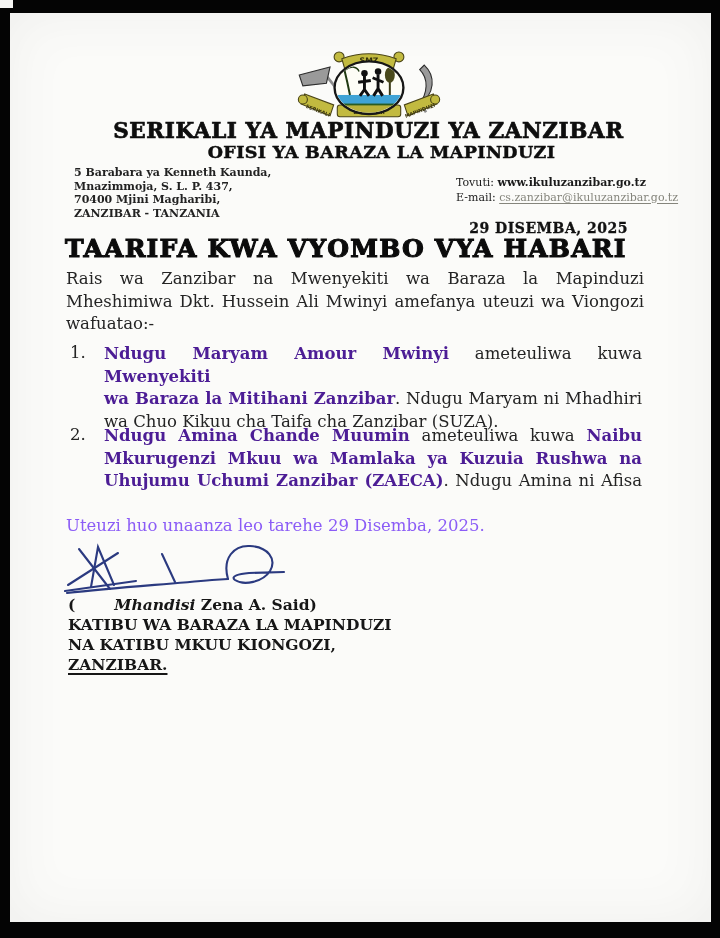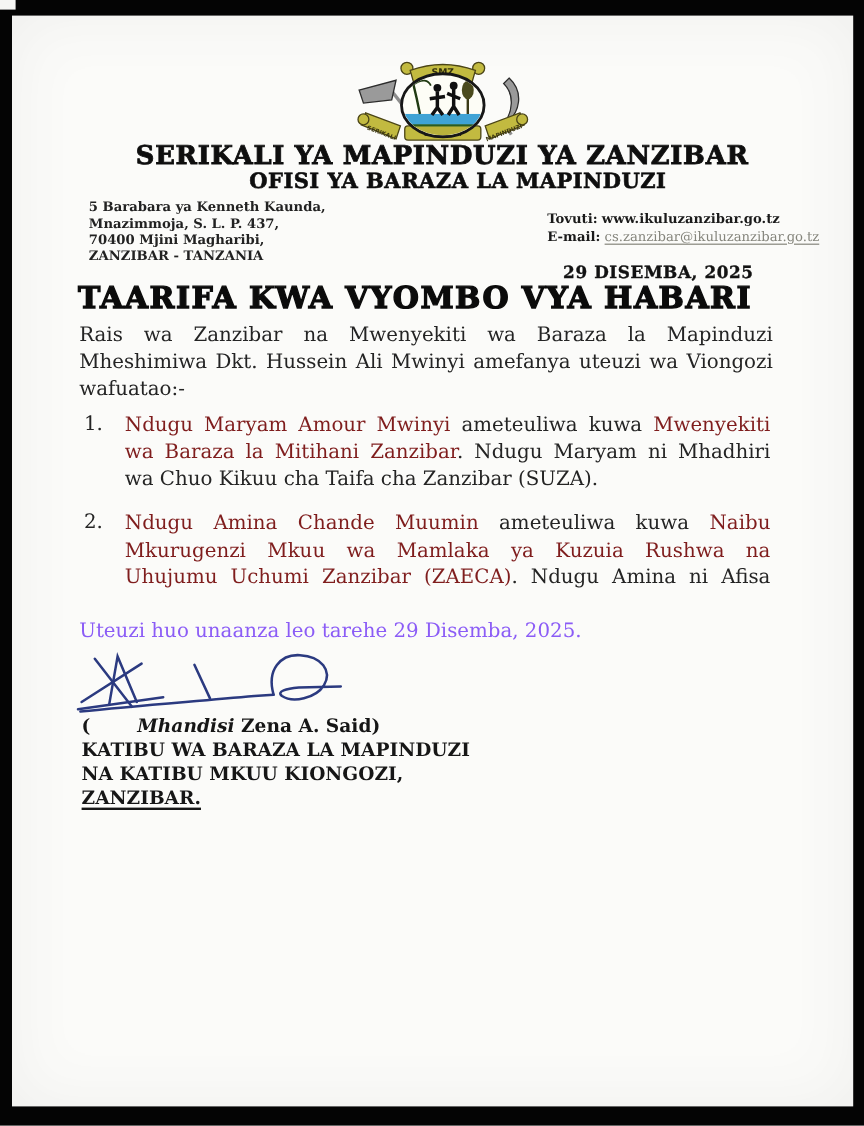--- a/index.html
+++ b/index.html
@@ -26,38 +26,38 @@
     font-size:21.5px; font-weight:bold; letter-spacing:0.6px;
     color:#0e0e0e; -webkit-text-stroke:0.7px #0e0e0e; white-space:nowrap;padding-left:16px;
   }
   .office-line {
     left:0; top:129px; width:100%; text-align:center;
     font-size:17.5px; font-weight:bold; letter-spacing:0.4px;
     color:#0e0e0e; -webkit-text-stroke:0.5px #0e0e0e; white-space:nowrap;padding-left:42px;
   }
   .address { left:64px; top:153px; font-size:11px; font-weight:bold; line-height:13.5px; color:#222; }
   .contact { left:446px; top:163px; font-size:11px; line-height:14.5px; }
-  .contact .lbl { font-weight:bold; color:#1a1a1a; }
+  .contact .lbl { font-weight:normal; color:#1a1a1a; }
   .contact .site { font-weight:bold; color:#1a1a1a; }
   .contact .mail { color:#85857c; text-decoration:underline; text-underline-offset:2px; }
   .date-line {
     top:207px; right:83px; font-size:14px; font-weight:bold; letter-spacing:0.5px;
     color:#121212; -webkit-text-stroke:0.3px #121212;
   }
 
   
   .notice-title {
     left:55px; top:221px; width:535px; text-align:center;
     font-size:25px; font-weight:bold; letter-spacing:1.2px;
     color:#0b0b0b; -webkit-text-stroke:1.1px #0b0b0b; white-space:nowrap;
   }
   .intro { left:56px; top:255px; width:578px; font-size:16.5px; line-height:22.5px; color:#242424; }
   .jl { display:block; text-align:justify; text-align-last:justify; }
   .jl-last { display:block; text-align:left; }
-  .b { font-weight:normal; color:#7f1d1d; }
+  .b { font-weight:bold; color:#4c1d95; }
 
   .list-item .num { position:absolute; left:60px; font-size:16.5px; color:#242424; }
   .list-item .txt { position:absolute; left:94px; width:538px; font-size:16.5px; line-height:22.5px; color:#242424; }
   .item1 .num, .item1 .txt { top:330px; }
   .item2 .num, .item2 .txt { top:412px; }
 
   .closing { left:56px; top:503px; font-size:16.5px; color:#8b5cf6; }
 
   .signature { left:52px; top:527px; width:242px; height:62px; }
 

